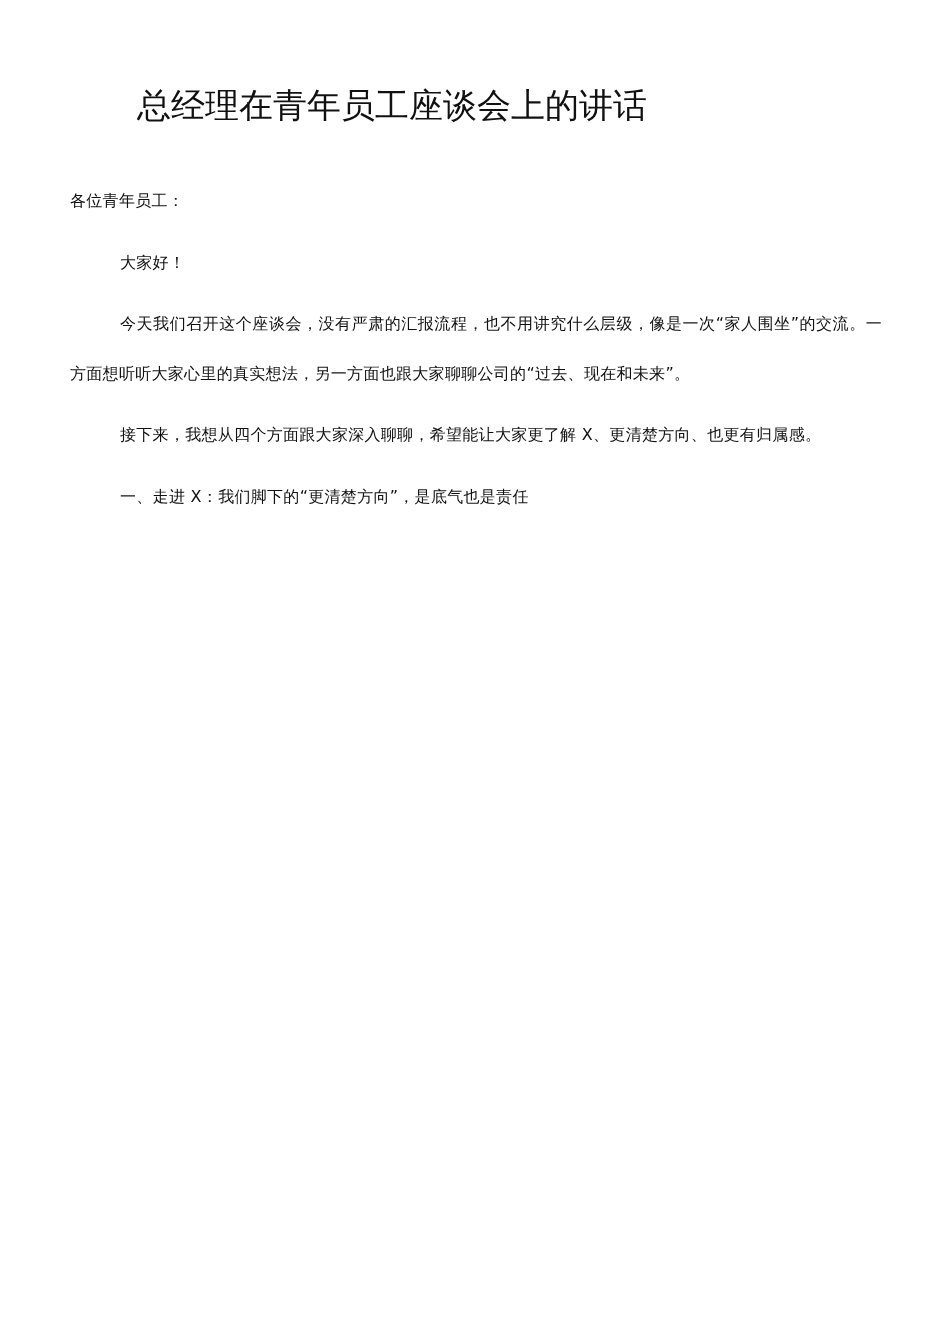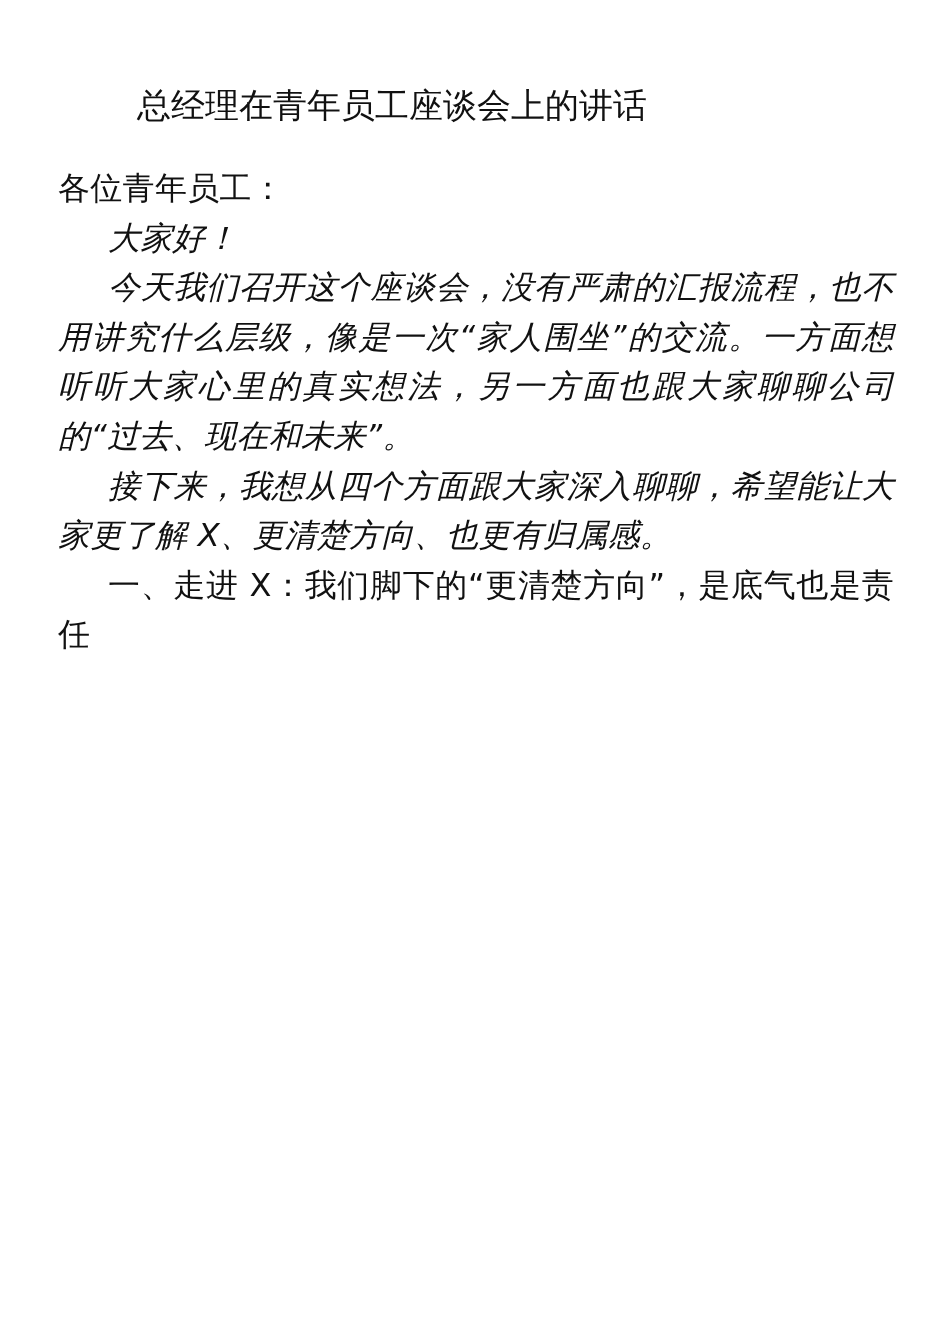--- a/index.html
+++ b/index.html
@@ -2,24 +2,24 @@
 <html><head>
 <meta charset="utf-8">
 <style>
   html, body { margin: 0; padding: 0; background: #ffffff; }
   body { width: 950px; height: 1344px; overflow: hidden; position: relative;
          font-family: "DejaVu Sans", "Liberation Sans", sans-serif; color: #111111; }
   .page { position: absolute; left: 0; top: 0; width: 950px; height: 1344px; background: #ffffff; }
   .title { position: absolute; left: 12px; top: 66px; width: 760px; text-align: center;
            font-size: 34px; line-height: 48px; letter-spacing: 0px; color: #111; margin-top: 15px; }
   .body { position: absolute; left: 58px; top: 164px; width: 836px; }
-  .p { margin: 0; font-size: 32px; line-height: 49.6px; text-align: justify;
+  .p { margin: 12px; font-size: 16px; line-height: 49.6px; text-align: justify;
        text-justify: inter-character; letter-spacing: 0.3px; }
   .salutation { text-indent: 0; }
-  .indent { text-indent: 50px; font-style: italic; }
+  .indent { text-indent: 50px; }
   .heading { text-indent: 50px; }
 </style>
 </head>
 <body>
 
 <div class="page">
   <div class="title">总经理在青年员工座谈会上的讲话</div>
 
   <div class="body">
     <p class="p salutation">各位青年员工：</p>

